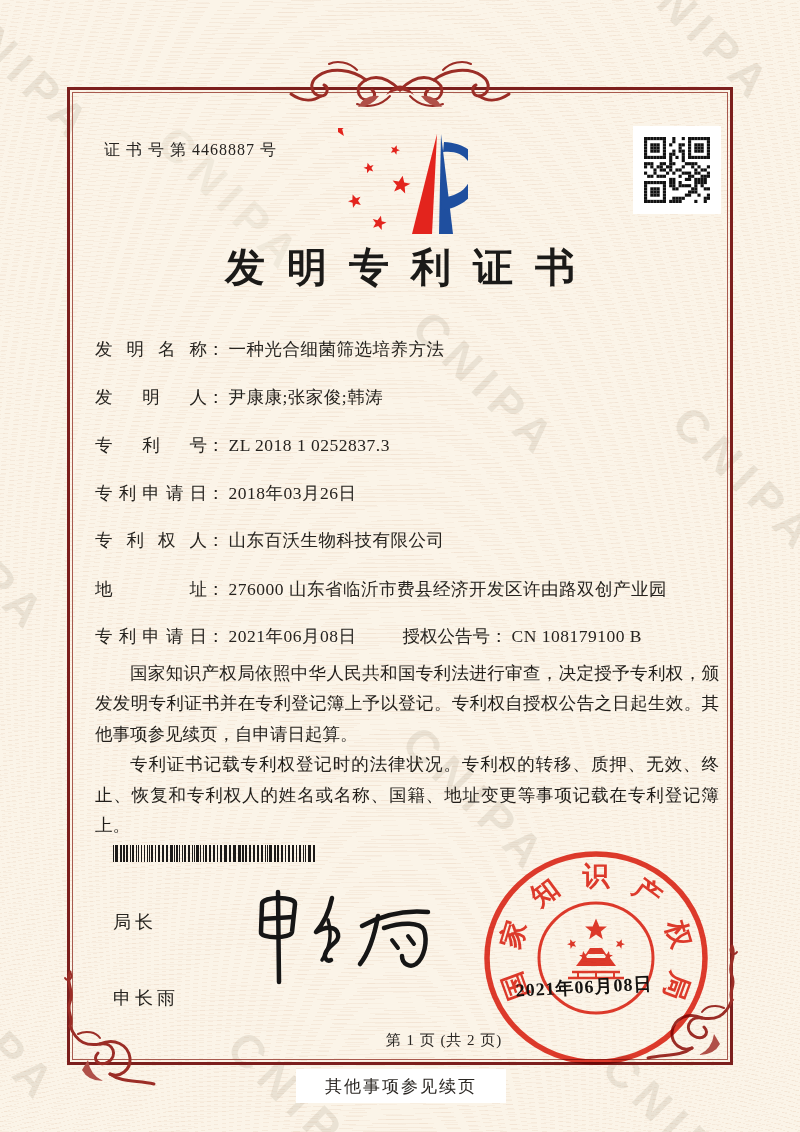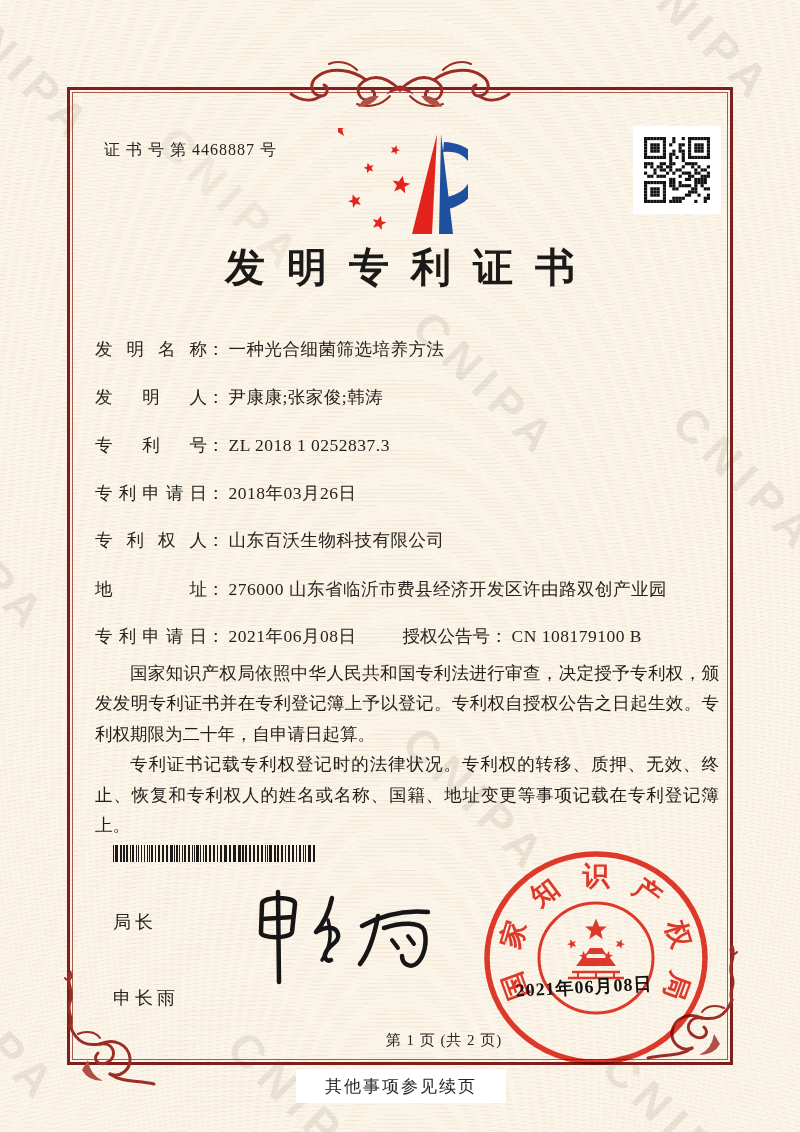--- a/index.html
+++ b/index.html
@@ -391,21 +391,21 @@
     <span class="lbl">专利权人</span><span class="colon">：</span><span class="val">山东百沃生物科技有限公司</span>
   </div>
   <div class="row" style="top:577px">
     <span class="lbl">地址</span><span class="colon">：</span><span class="val">276000 山东省临沂市费县经济开发区许由路双创产业园</span>
   </div>
   <div class="row" style="top:624px">
     <span class="lbl">专利申请日</span><span class="colon">：</span><span class="val">2021年06月08日</span><span class="pair2">授权公告号</span><span class="colon">：</span><span class="val">CN 108179100 B</span>
   </div>
 
   <div id="body-text">
-    <p>国家知识产权局依照中华人民共和国专利法进行审查，决定授予专利权，颁发发明专利证书并在专利登记簿上予以登记。专利权自授权公告之日起生效。专利权期限为二十年，自申请日起算。</p>
+    <p>国家知识产权局依照中华人民共和国专利法进行审查，决定授予专利权，颁发发明专利证书并在专利登记簿上予以登记。专利权自授权公告之日起生效。其他事项参见续页，自申请日起算。</p>
     <p>专利证书记载专利权登记时的法律状况。专利权的转移、质押、无效、终止、恢复和专利权人的姓名或名称、国籍、地址变更等事项记载在专利登记簿上。</p>
   </div>
 
   <svg id="barcode" width="206" height="17" viewBox="0 0 206 17">
       <rect x="0" y="0" width="1" height="17" fill="#1c1a18"></rect>
       <rect x="2" y="0" width="3" height="17" fill="#1c1a18"></rect>
       <rect x="7" y="0" width="2" height="17" fill="#1c1a18"></rect>
       <rect x="10" y="0" width="2" height="17" fill="#1c1a18"></rect>
       <rect x="13" y="0" width="2" height="17" fill="#1c1a18"></rect>
       <rect x="17" y="0" width="1" height="17" fill="#1c1a18"></rect>

